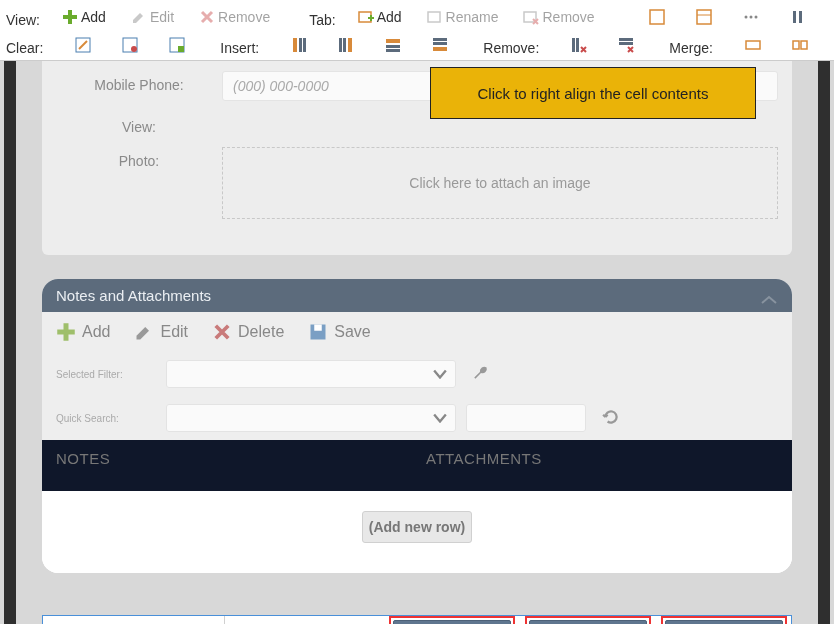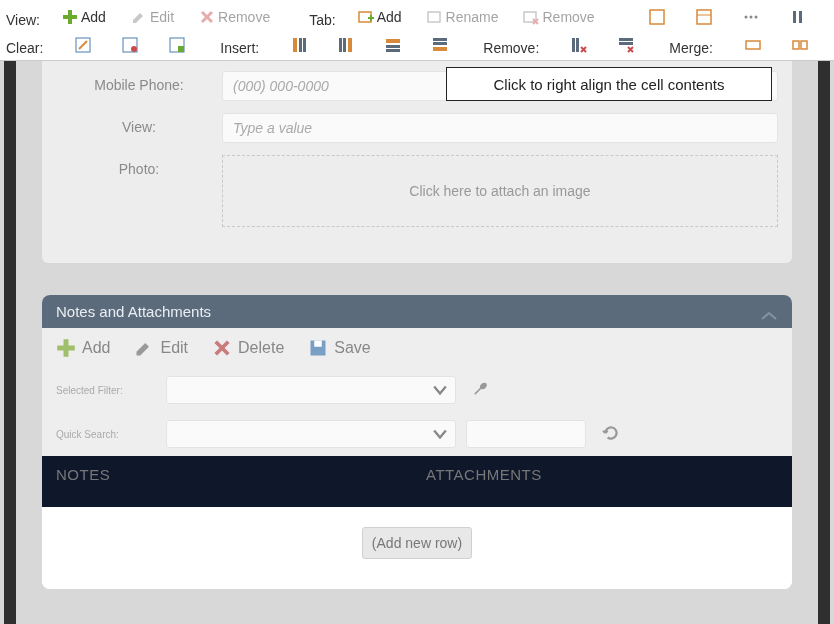--- a/index.html
+++ b/index.html
@@ -21,43 +21,43 @@
   .darkbar.left { left: 4px; }
   .darkbar.right { right: 4px; }
   .panel { position: relative; width: 750px; margin: 0 auto; }
 
   .form-area { background: #ededed; padding: 10px 14px 24px; border-bottom-left-radius: 6px; border-bottom-right-radius: 6px; text-align: center; }
   .form-row { display: flex; align-items: flex-start; margin-bottom: 12px; }
   .form-label { width: 166px; color: #8a8a8a; padding-top: 6px; font-size: 14px; }
   .form-input { flex: 1; height: 30px; background: #fafafa; border: 1px solid #e4e4e4; border-radius: 3px; padding: 0 10px; color: #aaa; font-style: italic; display: flex; align-items: center; }
   .photo-box { flex: 1; height: 72px; border: 1px dashed #c8c8c8; display: flex; align-items: center; justify-content: center; color: #999; font-size: 14px; }
 
-  .section { margin-top: 32px; background: #fff; border-radius: 8px; overflow: hidden; }
+  .section { margin-top: 24px; background: #fff; border-radius: 16px; overflow: hidden; }
   .section-header { background: #5c6b7c; color: #eaeef2; padding: 8px 14px; font-size: 15px; display: flex; justify-content: space-between; align-items: center; }
   .chevron { width: 18px; height: 10px; color: #88939f; }
   .section-toolbar { background: #eeeeee; padding: 10px 14px; display: flex; gap: 24px; align-items: center; }
   .st-btn { display: inline-flex; align-items: center; gap: 6px; color: #888; font-size: 16px; }
   .st-btn .icon { width: 20px; height: 20px; }
   .filter-row { background: #eeeeee; padding: 8px 14px; display: flex; align-items: center; gap: 10px; }
   .filter-label { width: 100px; color: #aaa; font-size: 10px; }
   .filter-select { width: 290px; height: 28px; background: #fafafa; border: 1px solid #e3e3e3; border-radius: 3px; display: flex; align-items: center; justify-content: flex-end; padding-right: 8px; }
   .wrench { color: #999; margin-left: 6px; }
   .refresh { color: #999; margin-left: 6px; }
   .col-headers { background: #0f172a; padding: 10px 14px 24px; display: flex; }
   .col-h { color: #777; font-size: 15px; letter-spacing: 0.5px; }
   .col-h:first-child { width: 370px; }
-  .add-row-btn { margin: 14px auto; display: block; width: 110px; height: 32px; background: #e8e8e8; border: 1px solid #d0d0d0; border-radius: 3px; color: #777; text-align: center; line-height: 30px; font-size: 14px; }
+  .add-row-btn { margin: 14px auto; display: block; width: 110px; height: 32px; background: #e8e8e8; border: 1px solid #d0d0d0; border-radius: 3px; color: #777; text-align: center; line-height: 30px; font-size: 14px; font-weight: bold; }
 
   .button-table { margin-top: 42px; border: 1px solid #4a90d9; background: #fff; display: flex; align-items: stretch; height: 46px; }
   .bt-left { width: 182px; border-right: 1px solid #d0d0d0; }
   .bt-spacer { flex: 1; display: flex; justify-content: flex-end; gap: 10px; padding: 0 4px; align-items: center; }
   .design-button-wrap { border: 2px solid #e33; padding: 2px; }
   .design-button { width: 118px; height: 36px; background: #5f768f; border: 1px solid #4d6178; color: #f0f0f0; display: flex; align-items: center; justify-content: center; font-size: 15px; border-radius: 2px; }
 
-  .tooltip-box { position: absolute; top: 6px; left: 430px; width: 326px; height: 34px; border: 1px solid #222; background: #ffffff; display: flex; align-items: center; justify-content: center; font-size: 15px; color: #222; z-index: 10; margin-left: 16px; }
+  .tooltip-box { position: absolute; top: 6px; left: 430px; width: 326px; height: 52px; border: 1px solid #222; background: #eab308; display: flex; align-items: center; justify-content: center; font-size: 15px; color: #222; z-index: 10; }
 
   
   .green { color: #6aab2d; }
   .red { color: #c94b4b; }
   .grey { color: #888; }
 </style>
 </head>
 <body>
 
 <div class="toolbar">
@@ -279,21 +279,20 @@
   <div class="tooltip-box">Click to right align the cell contents</div>
 
   <div class="panel">
     <div class="form-area">
       <div class="form-row">
         <div class="form-label">Mobile Phone:</div>
         <div class="form-input">(000) 000-0000</div>
       </div>
       <div class="form-row">
         <div class="form-label">View:</div>
-        <div class="form-input">Type a value</div>
       </div>
       <div class="form-row">
         <div class="form-label">Photo:</div>
         <div class="photo-box">Click here to attach an image</div>
       </div>
     </div>
 
     <div class="section">
       <div class="section-header">
         <span>Notes and Attachments</span>

